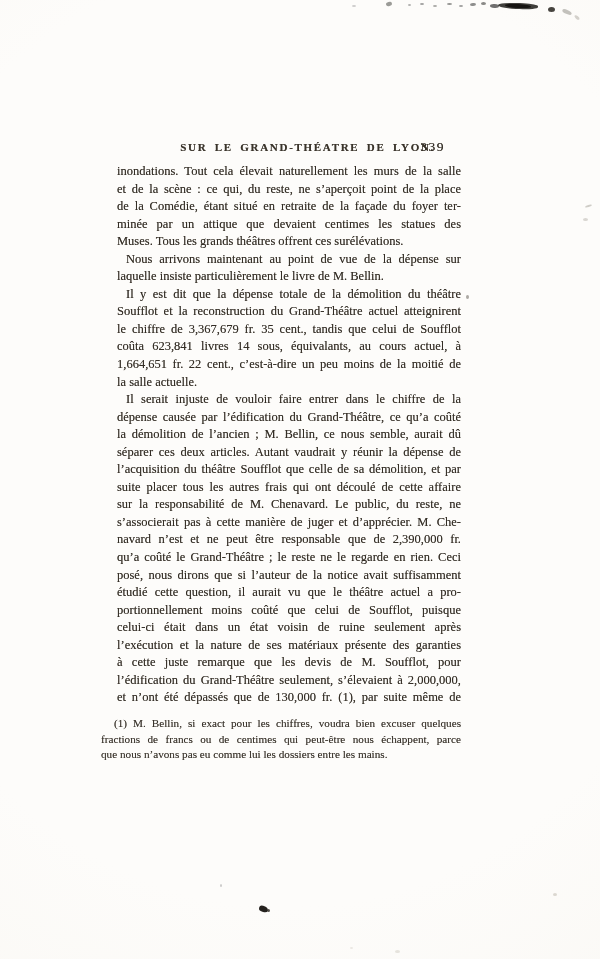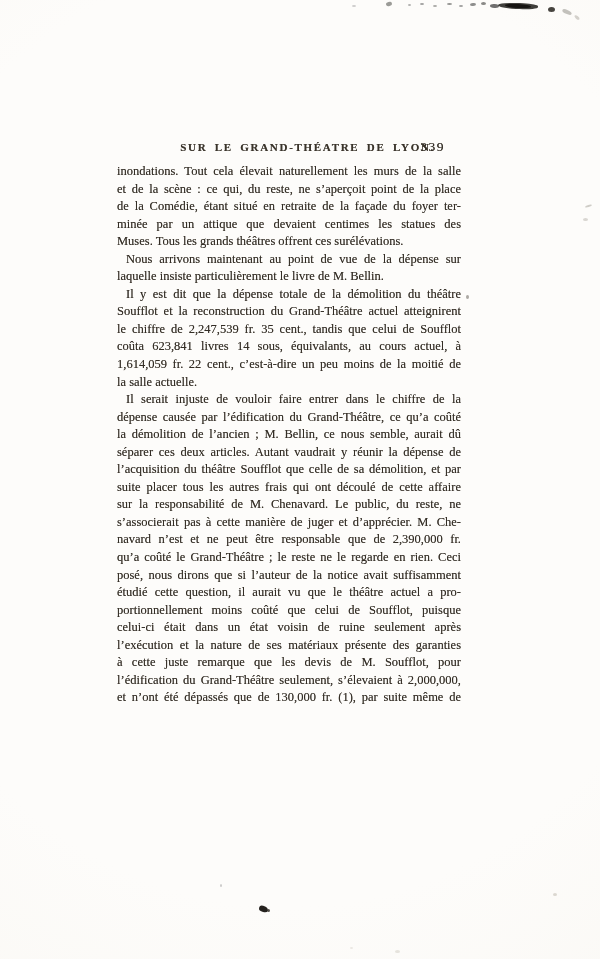--- a/index.html
+++ b/index.html
@@ -117,38 +117,43 @@
     <div class="body-text">
         <div class="line">inondations. Tout cela élevait naturellement les murs de la salle</div>
         <div class="line">et de la scène : ce qui, du reste, ne s’aperçoit point de la place</div>
         <div class="line">de la Comédie, étant situé en retraite de la façade du foyer ter-</div>
         <div class="line">minée par un attique que devaient centimes les statues des</div>
         <div class="line no-just">Muses. Tous les grands théâtres offrent ces surélévations.</div>
         <div class="line indent">Nous arrivons maintenant au point de vue de la dépense sur</div>
         <div class="line no-just">laquelle insiste particulièrement le livre de M. Bellin.</div>
         <div class="line indent">Il y est dit que la dépense totale de la démolition du théâtre</div>
         <div class="line">Soufflot et la reconstruction du Grand-Théâtre actuel atteignirent</div>
-        <div class="line">le chiffre de 2,247,539 fr. 35 cent., tandis que celui de Soufflot</div>
+        <div class="line">le chiffre de 3,367,679 fr. 35 cent., tandis que celui de Soufflot</div>
         <div class="line">coûta 623,841 livres 14 sous, équivalants, au cours actuel, à</div>
-        <div class="line">1,614,059 fr. 22 cent., c’est-à-dire un peu moins de la moitié de</div>
+        <div class="line">1,664,651 fr. 22 cent., c’est-à-dire un peu moins de la moitié de</div>
         <div class="line no-just">la salle actuelle.</div>
         <div class="line indent">Il serait injuste de vouloir faire entrer dans le chiffre de la</div>
         <div class="line">dépense causée par l’édification du Grand-Théâtre, ce qu’a coûté</div>
         <div class="line">la démolition de l’ancien ; M. Bellin, ce nous semble, aurait dû</div>
         <div class="line">séparer ces deux articles. Autant vaudrait y réunir la dépense de</div>
         <div class="line">l’acquisition du théâtre Soufflot que celle de sa démolition, et par</div>
         <div class="line">suite placer tous les autres frais qui ont découlé de cette affaire</div>
         <div class="line">sur la responsabilité de M. Chenavard. Le public, du reste, ne</div>
         <div class="line">s’associerait pas à cette manière de juger et d’apprécier. M. Che-</div>
         <div class="line">navard n’est et ne peut être responsable que de 2,390,000 fr.</div>
         <div class="line">qu’a coûté le Grand-Théâtre ; le reste ne le regarde en rien. Ceci</div>
         <div class="line">posé, nous dirons que si l’auteur de la notice avait suffisamment</div>
         <div class="line">étudié cette question, il aurait vu que le théâtre actuel a pro-</div>
         <div class="line">portionnellement moins coûté que celui de Soufflot, puisque</div>
         <div class="line">celui-ci était dans un état voisin de ruine seulement après</div>
         <div class="line">l’exécution et la nature de ses matériaux présente des garanties</div>
         <div class="line">à cette juste remarque que les devis de M. Soufflot, pour</div>
         <div class="line">l’édification du Grand-Théâtre seulement, s’élevaient à 2,000,000,</div>
         <div class="line">et n’ont été dépassés que de 130,000 fr. (1), par suite même de</div>
       </div>
+    <div class="footnote">
+        <div class="line fn-indent">(1) M. Bellin, si exact pour les chiffres, voudra bien excuser quelques</div>
+        <div class="line">fractions de francs ou de centimes qui peut-être nous échappent, parce</div>
+        <div class="line no-just">que nous n’avons pas eu comme lui les dossiers entre les mains.</div>
+      </div>
   </div>
 
 </div>
 
 </body></html>

